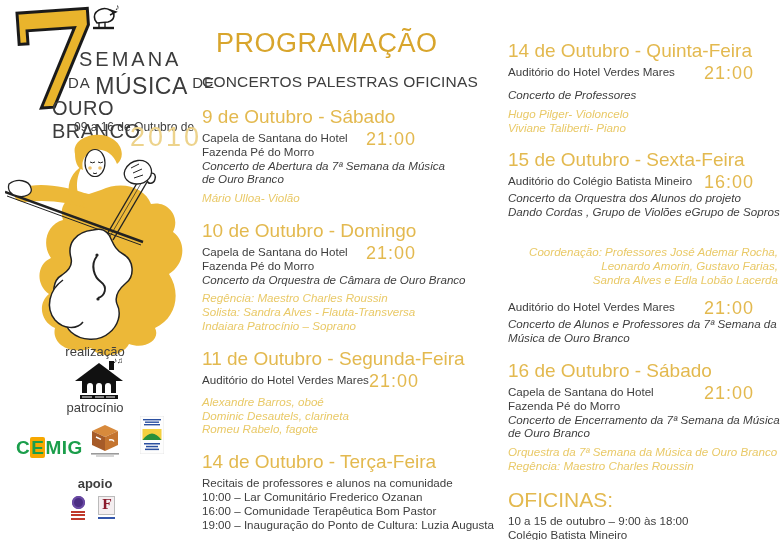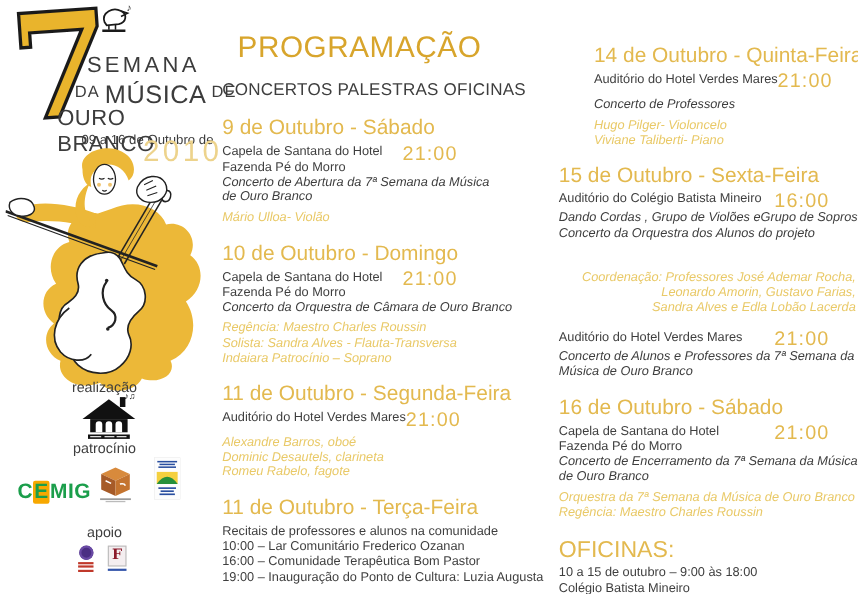--- a/index.html
+++ b/index.html
@@ -19,21 +19,21 @@
   .logo-row2 .big{font-size:23px;letter-spacing:.5px;}
   .logo-word3{position:absolute;left:52px;top:97px;font-size:20px;letter-spacing:.5px;color:#3c3c3c;}
   .logo-dates{position:absolute;left:74px;top:120px;font-size:12px;color:#3c3c3c;}
   .logo-year{position:absolute;left:130px;top:122px;font-size:27px;letter-spacing:3px;color:#EDD38C;}
 
   .cellist{position:absolute;left:5px;top:132px;}
 
   .sp-label{position:absolute;left:0;width:190px;text-align:center;font-size:13px;color:#3e3e3e;}
   .lbl-real{top:344px;}
   .lbl-patr{top:400px;}
-  .lbl-apoio{top:476px;}
+  .lbl-apoio{top:476px;font-weight:bold;}
   .house{position:absolute;left:73px;top:357px;}
   .cemig{position:absolute;left:16px;top:437px;font-weight:700;font-size:19px;color:#1B9E4B;letter-spacing:.5px;text-align:center;}
   .cemig .e{background:#F7A800;color:#1B9E4B;padding:0 1px;border-radius:2px;}
   .cube{position:absolute;left:90px;top:423px;}
   .ministry{position:absolute;left:140px;top:416px;}
   .roundel{position:absolute;left:70px;top:496px;width:16px;text-align:center;}
   .roundel .disc{width:13px;height:13px;border-radius:50%;background:#4B2E83;margin:0 auto;
                  box-shadow:inset 0 0 0 2px #6a4aa5;}
   .roundel .bar{height:2px;background:#c0392b;margin:1.5px 1px 0;}
   .flogo{position:absolute;left:98px;top:496px;width:17px;}
@@ -42,21 +42,21 @@
   .flogo .bar{height:2px;background:#3355aa;margin-top:1.5px;}
 
   
   .col-mid{position:absolute;left:202px;top:14px;width:292px;}
   .col-right{position:absolute;left:508px;top:40px;width:270px;}
 
   .prog-title{font-size:27px;color:#D8A52C;letter-spacing:.5px;font-weight:normal;margin:14px;}
   .prog-sub{font-size:15.5px;color:#3e3e3e;font-weight:normal;margin:5px 0 0;letter-spacing:.2px;}
 
   .day{margin-top:15px;}
-  .col-right .day:first-child{margin-top:0;margin-left:32px;}
+  .col-right .day:first-child{margin-top:0;}
   .day-title{font-size:19px;color:#E3B94F;font-weight:normal;margin:0 0 3px;white-space:nowrap;}
   .session+.session{margin-top:14px;}
   .session-head{display:flex;justify-content:space-between;align-items:flex-start;}
   .col-mid .session-head{padding-right:78px;}
   .col-right .session-head{padding-right:24px;}
   .venue,.plain{font-size:11.6px;line-height:13.8px;color:#3e3e3e;white-space:nowrap;}
   .time{font-size:18px;line-height:17px;color:#E3B94F;letter-spacing:1px;}
   .desc{font-size:11.6px;line-height:13.8px;font-style:italic;color:#3e3e3e;white-space:nowrap;}
   .desc-gap{margin-top:6px;font-style:italic;}
   .credits{margin-top:5px;}
@@ -235,21 +235,21 @@
         </div>
         <div class="credits">
           <div class="credit">Alexandre Barros, oboé</div>
           <div class="credit">Dominic Desautels, clarineta</div>
           <div class="credit">Romeu Rabelo, fagote</div>
         </div>
       </div>
     </section>
 
     <section class="day">
-      <h3 class="day-title">11 de Outubro - Terça-Feira</h3>
+      <h3 class="day-title">14 de Outubro - Terça-Feira</h3>
       <div class="session">
         <div class="plain">Recitais de professores e alunos na comunidade</div>
         <div class="plain">10:00 – Lar Comunitário Frederico Ozanan</div>
         <div class="plain">16:00 – Comunidade Terapêutica Bom Pastor</div>
         <div class="plain">19:00 – Inauguração do Ponto de Cultura: Luzia Augusta</div>
       </div>
     </section>
 
     <section class="day">
       <h3 class="day-title">13 de Outubro - Quarta-Feira</h3>
@@ -278,22 +278,22 @@
 
     <section class="day">
       <h3 class="day-title">15 de Outubro - Sexta-Feira</h3>
       <div class="session">
         <div class="session-head">
           <div class="venues">
             <div class="venue">Auditório do Colégio Batista Mineiro</div>
           </div>
           <div class="time">16:00</div>
         </div>
+        <div class="desc">Concerto da Orquestra dos Alunos do projeto</div>
         <div class="desc">Dando Cordas , Grupo de Violões eGrupo de Sopros</div>
-        <div class="desc">Concerto da Orquestra dos Alunos do projeto</div>
         <div class="credits" style="margin-top:26px;text-align:right;">
           <div class="credit">Coordenação: Professores José Ademar Rocha,</div>
           <div class="credit">Leonardo Amorin, Gustavo Farias,</div>
           <div class="credit">Sandra Alves e Edla Lobão Lacerda</div>
         </div>
       </div>
       <div class="session">
         <div class="session-head">
           <div class="venues">
             <div class="venue">Auditório do Hotel Verdes Mares</div>

